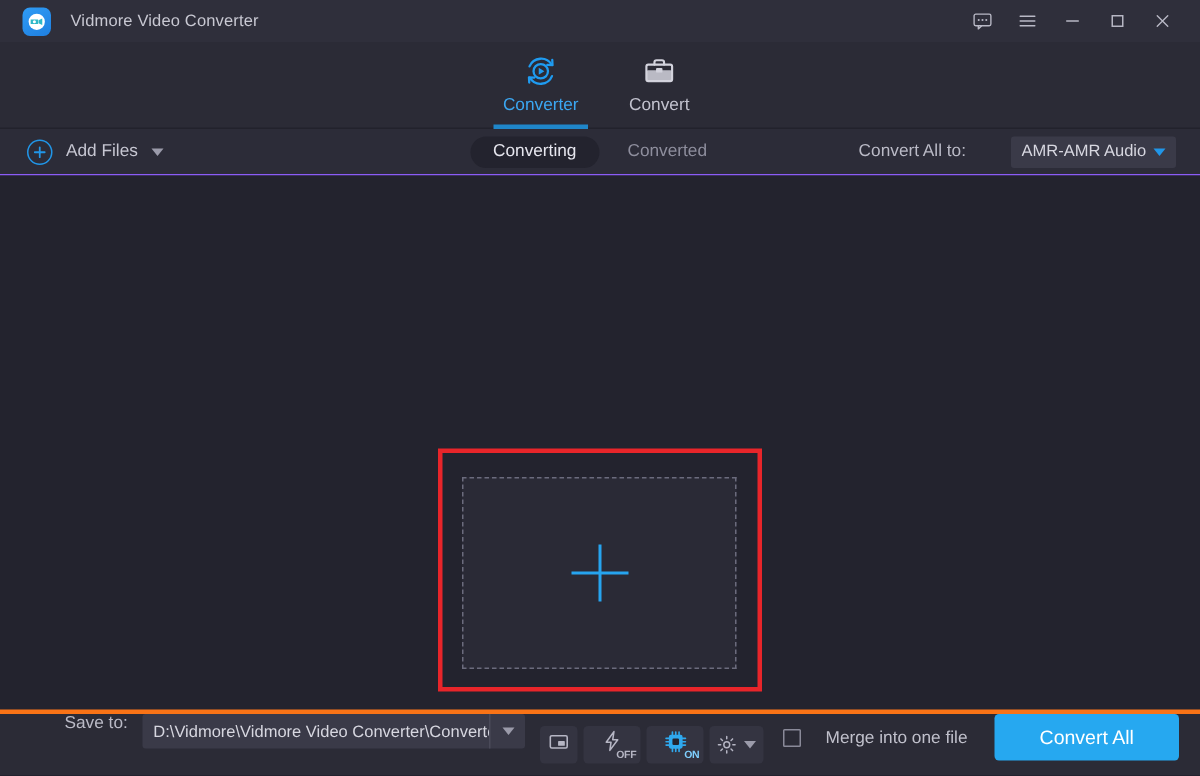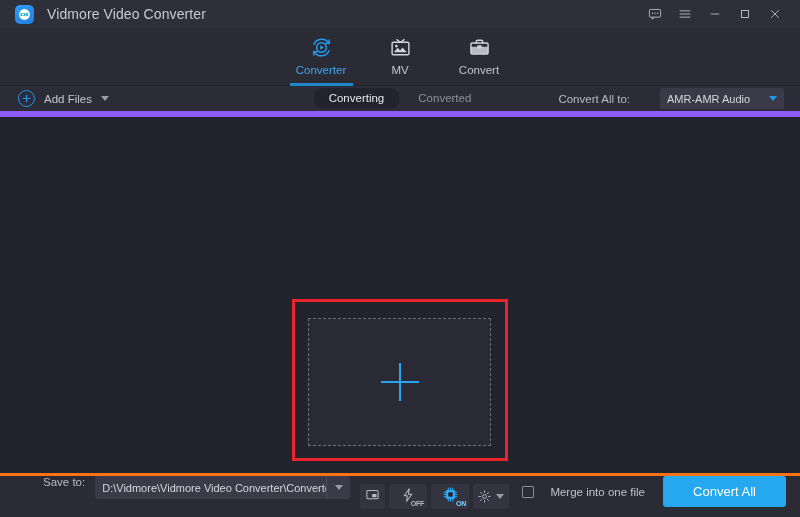--- a/index.html
+++ b/index.html
@@ -37,21 +37,21 @@
     margin-left: 15px;
     border-radius: 5px;
     background: linear-gradient(150deg, #2f9cf5 0%, #1f7fe0 100%);
     display: flex;
     align-items: center;
     justify-content: center;
     flex: 0 0 auto;
   }
   .app-title {
     margin-left: 13px;
-    font-size: 14px;
+    font-size: 11px;
     color: #c8c8d2;
     letter-spacing: .1px;
     white-space: nowrap;
   }
   .titlebar-spacer { flex: 1 1 auto; }
   .win-btns {
     display: flex;
     align-items: center;
     height: 28px;
     margin-right: 10px;
@@ -119,21 +119,21 @@
   .nav-tab.active .nav-underline { display: block; }
 
   
   .toolbar {
     height: 31px;
     flex: 0 0 31px;
     background: #2c2c38;
     display: flex;
     align-items: center;
     position: relative;
-    border-bottom: 6px solid #8b5cf6;
+    border-bottom: 1px solid #8b5cf6;
   }
   .addfiles {
     display: flex;
     align-items: center;
     margin-left: 18px;
     cursor: pointer;
   }
   .plus-circle {
     width: 17px; height: 17px;
     border-radius: 50%;
@@ -185,21 +185,21 @@
     align-items: center;
     gap: 22px;
   }
   .cat-label {
     font-size: 11.5px;
     color: #babac6;
     margin-right: 8px;
     white-space: nowrap;
   }
   .cat-select {
-    width: 124px;
+    width: 110px;
     height: 21px;
     background: #3a3a48;
     border-radius: 2px;
     display: flex;
     align-items: center;
     padding: 0 7px;
     cursor: pointer;
   }
   .cat-value {
     font-size: 11px;
@@ -444,32 +444,20 @@
             <path d="M22.6 5.6l.2 3.9-3.9-.3" fill="none" stroke="currentColor" stroke-width="1.7" stroke-linecap="round" stroke-linejoin="round"></path>
             <path d="M5.4 22.4l-.2-3.9 3.9.3" fill="none" stroke="currentColor" stroke-width="1.7" stroke-linecap="round" stroke-linejoin="round"></path>
             <circle cx="14" cy="14" r="5.4" fill="none" stroke="currentColor" stroke-width="1.7"></circle>
             <path d="M12.5 11.4l4.2 2.6-4.2 2.6z" fill="currentColor"></path>
           </svg>
         </div>
         <div class="nav-label">Converter</div>
         <div class="nav-underline"></div>
       </div>
 
-      <div class="nav-tab">
-        <div class="nav-ico">
-          <svg width="25" height="25" viewBox="0 0 28 28" aria-hidden="true">
-            <path d="M10 5.2L14 8.4l4-3.2" fill="none" stroke="currentColor" stroke-width="1.5" stroke-linecap="round"></path>
-            <rect x="4.6" y="8.2" width="18.8" height="14" rx="1.4" fill="none" stroke="currentColor" stroke-width="1.6"></rect>
-            <path d="M6.6 19.4l4.3-5 2.7 3 2.6-3.3 4.9 5.3z" fill="currentColor"></path>
-            <circle cx="9.4" cy="12.4" r="1.5" fill="currentColor"></circle>
-          </svg>
-        </div>
-        <div class="nav-label">MV</div>
-
-      </div>
 
 
       <div class="nav-tab">
         <div class="nav-ico">
           <svg width="25" height="25" viewBox="0 0 28 28" aria-hidden="true">
             <path d="M10.4 9V7.4a1.6 1.6 0 0 1 1.6-1.6h4a1.6 1.6 0 0 1 1.6 1.6V9" fill="none" stroke="currentColor" stroke-width="1.6" stroke-linecap="round"></path>
             <rect x="4.4" y="9" width="19.2" height="12.4" rx="1.4" fill="none" stroke="currentColor" stroke-width="1.6"></rect>
             <rect x="4.4" y="13.2" width="19.2" height="8.2" rx="1.2" fill="currentColor" opacity=".85"></rect>
             <rect x="11.6" y="11.6" width="4.8" height="3.4" rx=".7" fill="currentColor"></rect>
           </svg>

